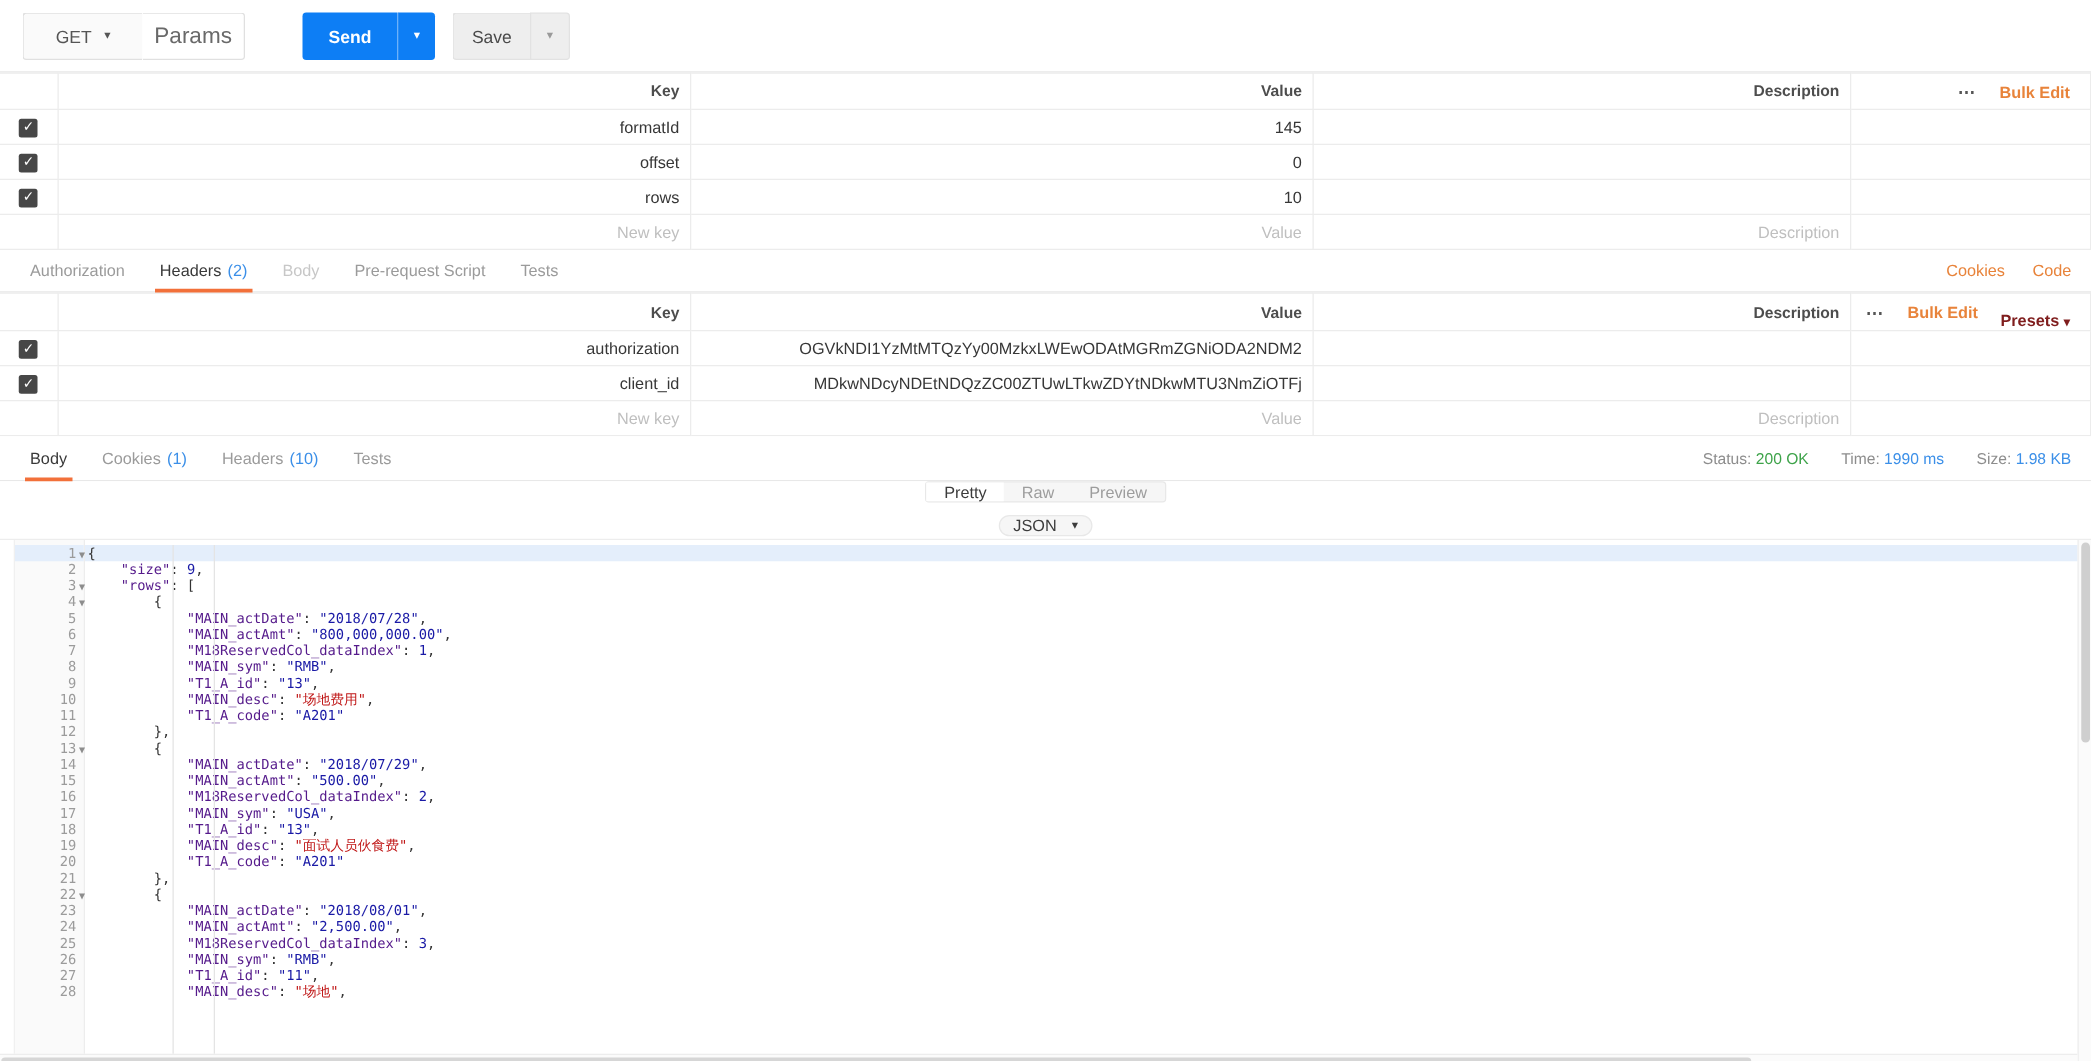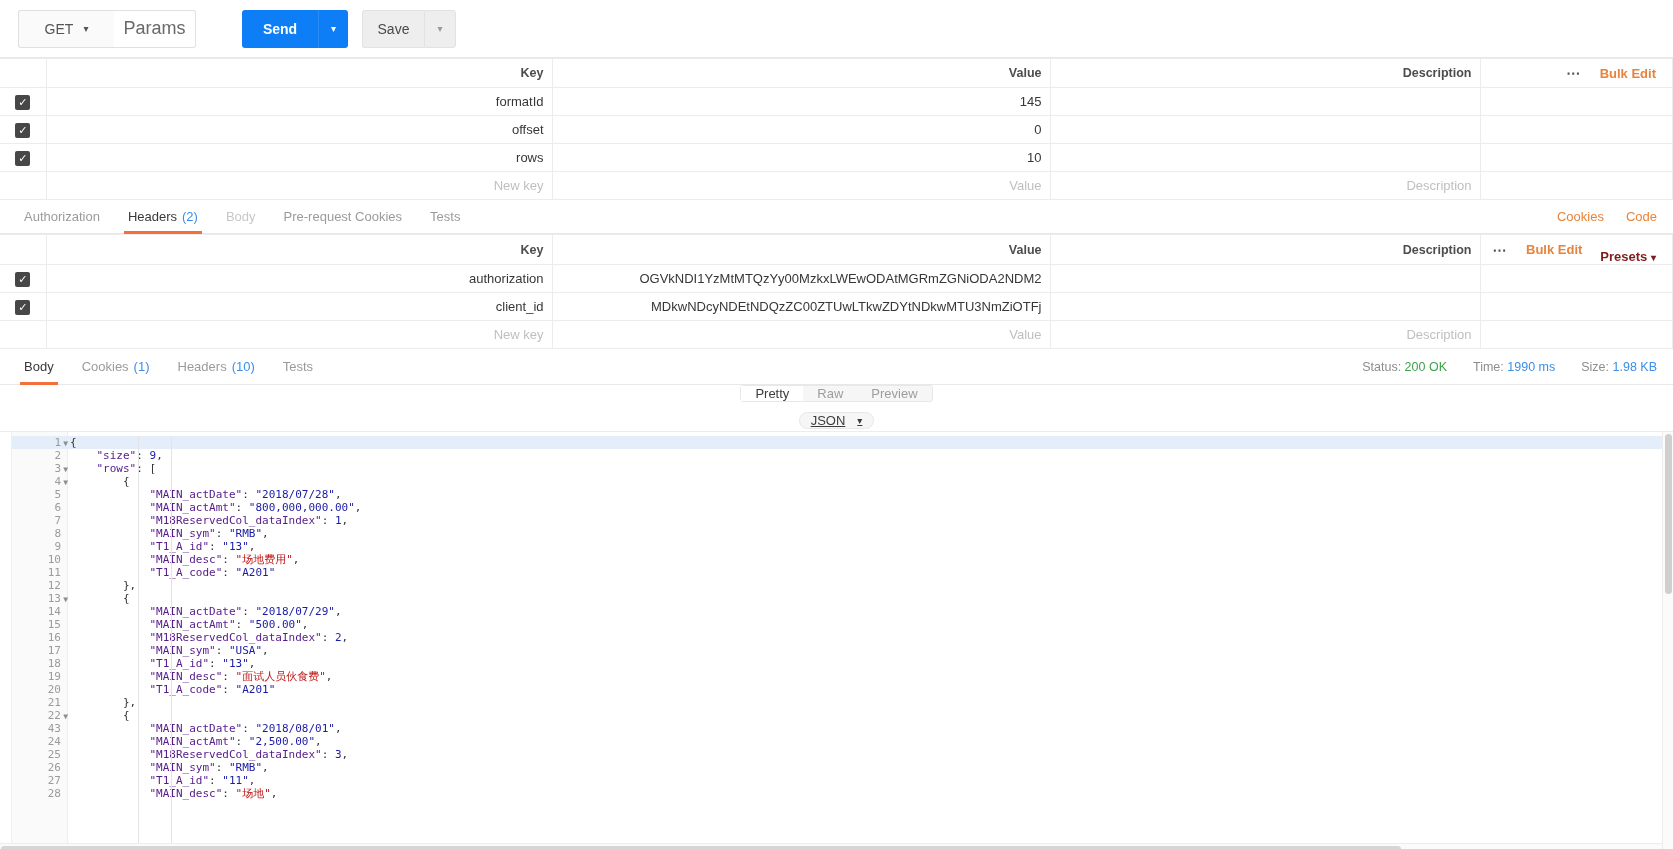--- a/index.html
+++ b/index.html
@@ -188,21 +188,21 @@
   }
   .seg .segbtn {
     display: flex; align-items: center; padding: 0 14px;
     color: #9d9d9d; font-size: 13px; cursor: pointer;
   }
   .seg .segbtn.active { color: #3c3c3c; background: #fff; }
   .fmt-select {
     display: flex; align-items: center; gap: 12px;
     border: 1px solid #e8e8e8; border-radius: 12px;
     background: #f6f6f6; height: 28px; padding: 0 11px;
-    color: #3c3c3c; font-size: 13px; cursor: pointer; text-decoration: underline;
+    color: #3c3c3c; font-size: 13px; cursor: pointer;
   }
   .wrap-btn {
     width: 30px; height: 28px;
     border: 1px solid #e8e8e8; border-radius: 3px;
     background: #f6f6f6;
     display: flex; align-items: center; justify-content: center;
     cursor: pointer;
   }
   .tools-right {
     margin-left: auto; display: flex; align-items: center; gap: 16px;
@@ -358,21 +358,21 @@
     <span>Authorization</span>
   </div>
   <div class="tab active">
     <span>Headers</span>
     <span class="cnt">(2)</span>
   </div>
   <div class="tab dim">
     <span>Body</span>
   </div>
   <div class="tab">
-    <span>Pre-request Cookies</span>
+    <span>Pre-request Script</span>
   </div>
   <div class="tab">
     <span>Tests</span>
   </div>
   <div class="tabbar-right">
     <span class="link-orange">Cookies</span>
     <span class="link-orange">Code</span>
   </div>
 </div>
 
@@ -506,21 +506,21 @@
       <div class="ln">13<span class="fold">▼</span></div>
       <div class="ln">14</div>
       <div class="ln">15</div>
       <div class="ln">16</div>
       <div class="ln">17</div>
       <div class="ln">18</div>
       <div class="ln">19</div>
       <div class="ln">20</div>
       <div class="ln">21</div>
       <div class="ln">22<span class="fold">▼</span></div>
-      <div class="ln">43</div>
+      <div class="ln">23</div>
       <div class="ln">24</div>
       <div class="ln">25</div>
       <div class="ln">26</div>
       <div class="ln">27</div>
       <div class="ln">28</div>
     </div>
   <div class="code" id="code">
     <div class="guide" style="left:70px;"></div>
     <div class="guide" style="left:103px;"></div>
   <div class="cl hl"><span class="p">{</span></div>

